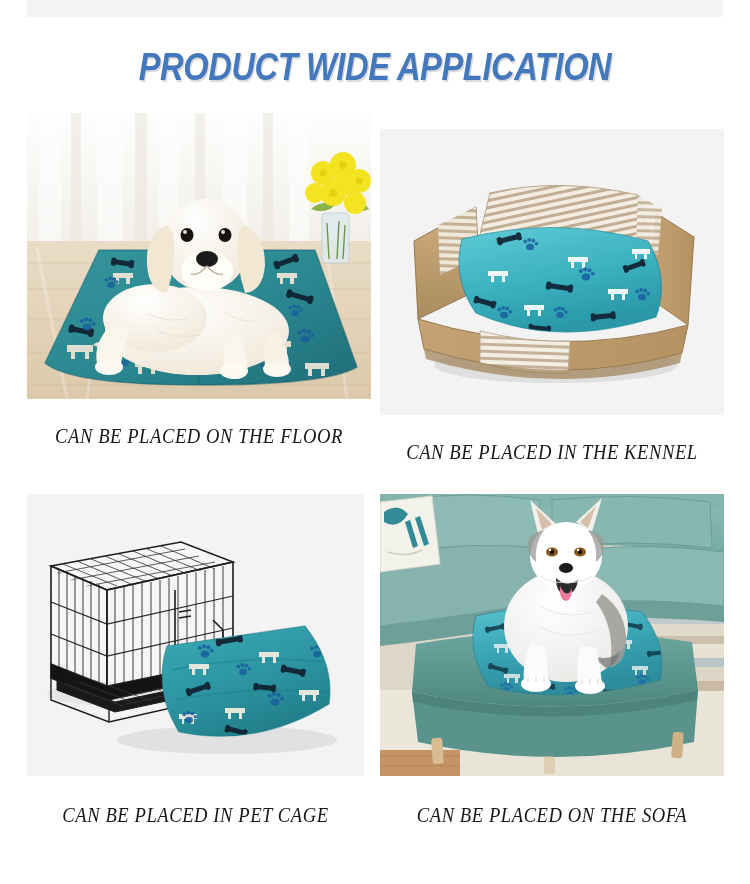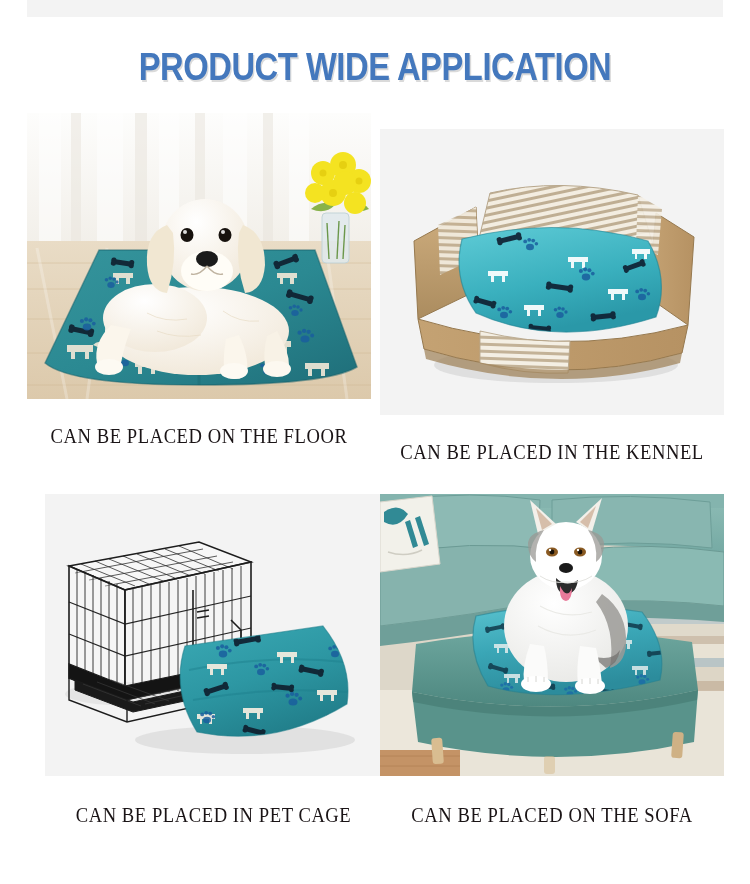--- a/index.html
+++ b/index.html
@@ -2,21 +2,21 @@
 <html><head>
 <meta charset="utf-8">
 <style>
   * { box-sizing: border-box; margin: 0; padding: 0; }
   html, body {
     width: 750px; height: 884px;
     background: #ffffff;
     font-family: "Liberation Sans", sans-serif;
     overflow: hidden;
   }
-  .page { position: relative; width: 700px; height: 884px; background: #fff; }
+  .page { position: relative; width: 700px; height: 884px; background: #fff; font-style: italic; }
 
   
   .top-band {
     position: absolute; left: 27px; top: 0; width: 696px; height: 17px;
     background: #f3f3f3;
   }
 
   
   .headline {
     position: absolute; left: 0; top: 46px; width: 750px;
@@ -57,21 +57,21 @@
 
   
   #card-floor  { left: 27px;  top: 0;   width: 344px; height: 381px; }
   #card-floor  .card-img { width: 344px; height: 286px; }
   #card-floor  .caption  { top: 312px; }
 
   #card-kennel { left: 380px; top: 16px;   width: 344px; height: 381px; }
   #card-kennel .card-img { width: 344px; height: 286px; }
   #card-kennel .caption  { top: 312px; }
 
-  #card-cage   { left: 45px;  top: 0;   width: 337px; height: 390px; }
+  #card-cage   { left: 27px;  top: 0;   width: 337px; height: 390px; }
   #card-cage   .card-img { width: 337px; height: 282px; }
   #card-cage   .caption  { top: 310px; }
 
   #card-sofa   { left: 380px; top: 0;   width: 344px; height: 390px; }
   #card-sofa   .card-img { width: 344px; height: 282px; }
   #card-sofa   .caption  { top: 310px; }
 
   svg { display: block; }
 </style>
 </head>

